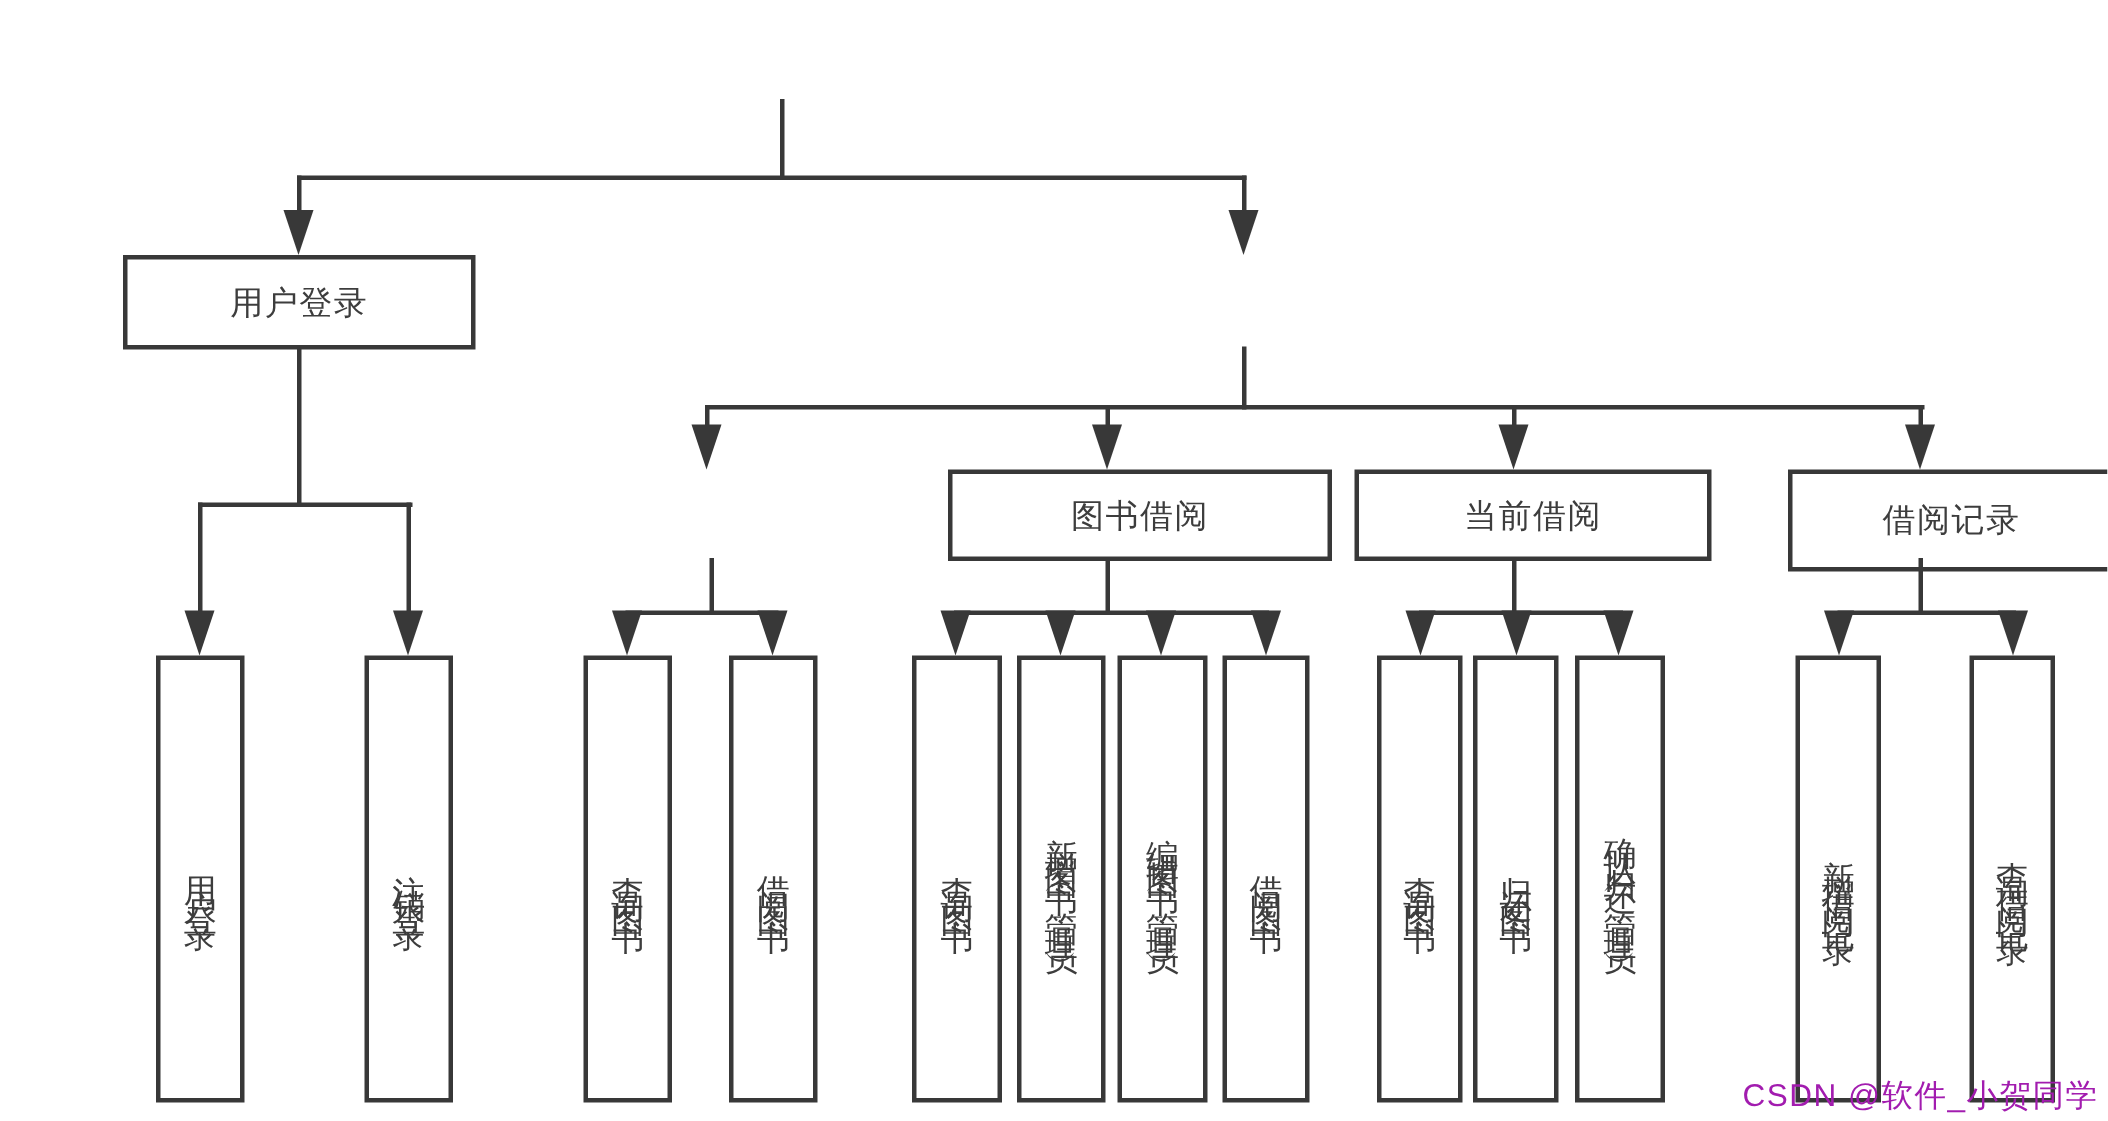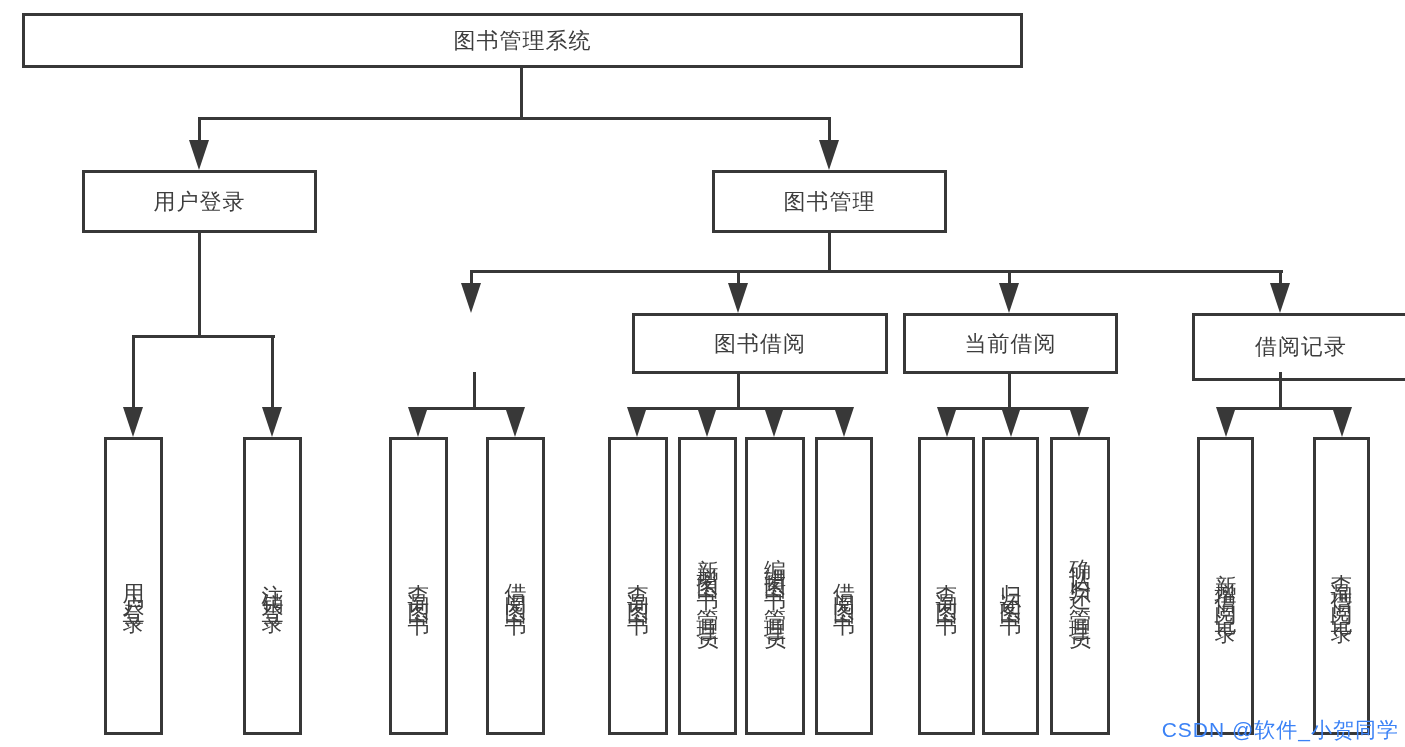--- a/index.html
+++ b/index.html
@@ -32,45 +32,39 @@
   .arrow{
     position:absolute;width:0;height:0;
     border-left:10px solid transparent;
     border-right:10px solid transparent;
     border-top:30px solid #383838;
   }
   .watermark{
     position:absolute;
     right:6px;bottom:3px;
     font-size:21px;
-    color:#3b82f6;
+    color:#a21caf;
     letter-spacing:1px;
     white-space:nowrap;
   }
 </style>
 </head>
 <body>
 
 <div id="canvas">
 
-  <div class="box h" style="left:22px;top:13px;width:1001px;height:55px;">
-    <span>图书管理系统</span>
-  </div>
 
   <div class="box h" style="left:82px;top:170px;width:235px;height:63px;">
     <span>用户登录</span>
-  </div>
-  <div class="box h" style="left:712px;top:170px;width:235px;height:63px;">
-    <span>图书管理</span>
   </div>
 
   <div class="box h" style="left:632px;top:313px;width:256px;height:61px;">
     <span>图书借阅</span>
   </div>
-  <div class="box h" style="left:903px;top:313px;width:215px;height:61px;">
+  <div class="box h" style="left:903px;top:313px;width:238px;height:61px;">
     <span>当前借阅</span>
   </div>
   <div class="box h" style="left:1172px;top:313px;width:218px;height:68px;margin-left:20px;">
     <span>借阅记录</span>
   </div>
 
   <div class="box v" style="left:104px;top:437px;width:59px;height:298px;">
     <span>用户登录</span>
   </div>
   <div class="box v" style="left:243px;top:437px;width:59px;height:298px;">

